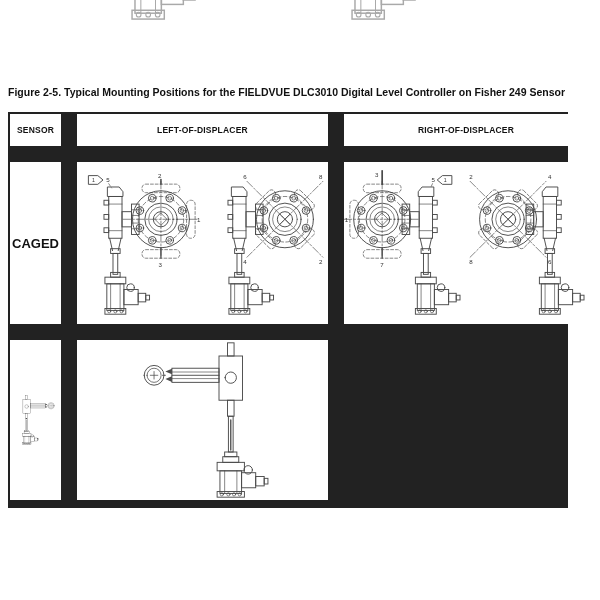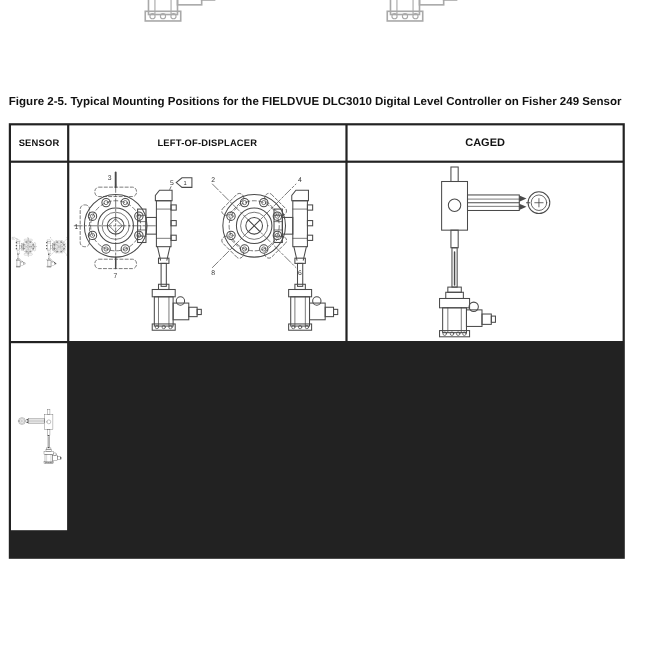--- a/index.html
+++ b/index.html
@@ -1,24 +1,24 @@
 <!DOCTYPE html>
 <html><head>
 <meta charset="utf-8">
 <style>
   html,body{margin:0;padding:0;background:#ffffff;}
   #page{position:relative;width:600px;height:584px;background:#ffffff;overflow:hidden;
         font-family:"Liberation Sans",sans-serif;color:#111;}
   #title{position:absolute;left:8px;top:86px;width:576px;font-size:10.5px;font-weight:bold;color:#111;}
   #fig-table{position:absolute;left:8px;top:112px;width:560px;height:396px;box-sizing:border-box;
         background:#222;display:grid;grid-template-columns:51px 251px auto;
-        grid-template-rows:32px 162px auto 22px;gap:2px;padding:2px;}
+        grid-template-rows:32px 162px auto 22px;gap:16px;padding:2px;}
   .cell{background:#fff;display:flex;align-items:center;justify-content:center;box-sizing:border-box;}
   .hdr{font-weight:bold;font-size:8.5px;letter-spacing:.2px;}
-  .rowlab{font-weight:bold;font-size:10px;}
+  .rowlab{font-weight:bold;font-size:13px;}
   .drawcell{gap:4px;}
   .footcell{grid-column:1/4;justify-content:flex-start;gap:8px;padding-left:7px;font-size:8px;color:#222;}
   svg.draw{stroke:#4a4a4a;fill:none;stroke-width:1;stroke-linecap:round;}
   svg.draw text{font-family:"Liberation Sans",sans-serif;font-size:6.5px;fill:#333;stroke:none;}
   svg.draw text.flagtxt{font-size:5.5px;}
   svg.frag{position:absolute;stroke:#a9a9a9;fill:none;stroke-width:1;}
   .dash{stroke-dasharray:3 2;stroke-width:.7;}
 </style>
 </head>
 <body>
@@ -153,20 +153,21 @@
   <svg class="frag" width="85" height="22" viewBox="0 0 58 15" style="left:333px;top:0">
     <use href="#ctrl-bottom" transform="translate(-12,-141)"></use>
   </svg>
 
   <div id="title">Figure 2-5. Typical Mounting Positions for the FIELDVUE DLC3010 Digital Level Controller on Fisher 249 Sensor</div>
 
   <div id="fig-table">
 
     <div class="cell hdr">SENSOR</div>
     <div class="cell hdr">LEFT-OF-DISPLACER</div>
+    <div class="cell hdr">RIGHT-OF-DISPLACER</div>
 
     <div class="cell rowlab">CAGED</div>
 
     <div class="cell drawcell">
       <svg class="draw" width="120" height="150" viewBox="0 0 126 158">
         <use href="#flange-front" transform="translate(84,54)"></use>
         <use href="#ctrl-top"></use>
         <use href="#ctrl-bottom"></use>
         <rect class="dash" x="64" y="17" width="40" height="9" rx="4"></rect>
         <line x1="84" y1="12" x2="84" y2="17" stroke-width="1.6"></line>

